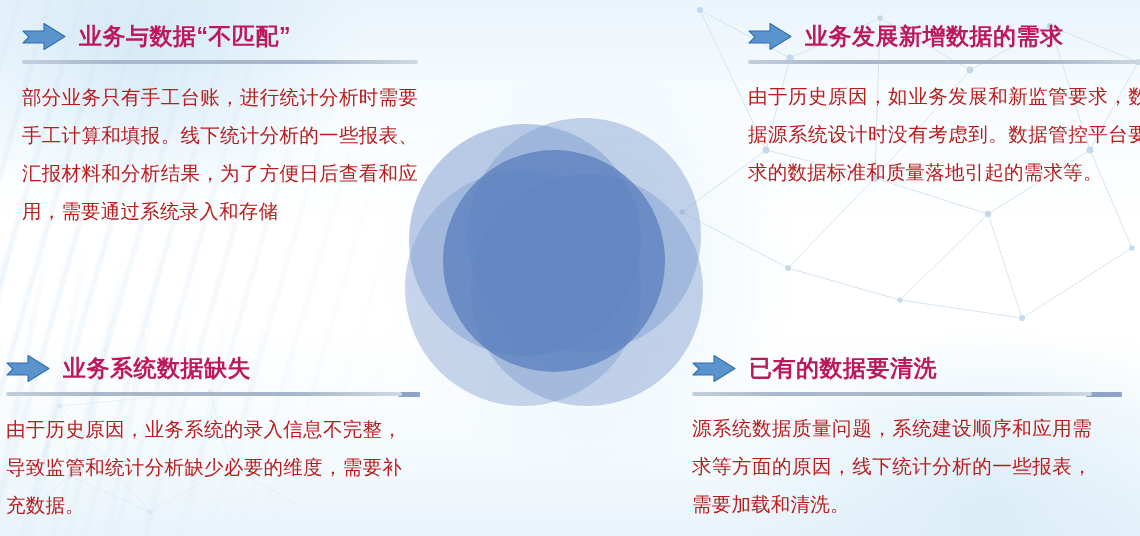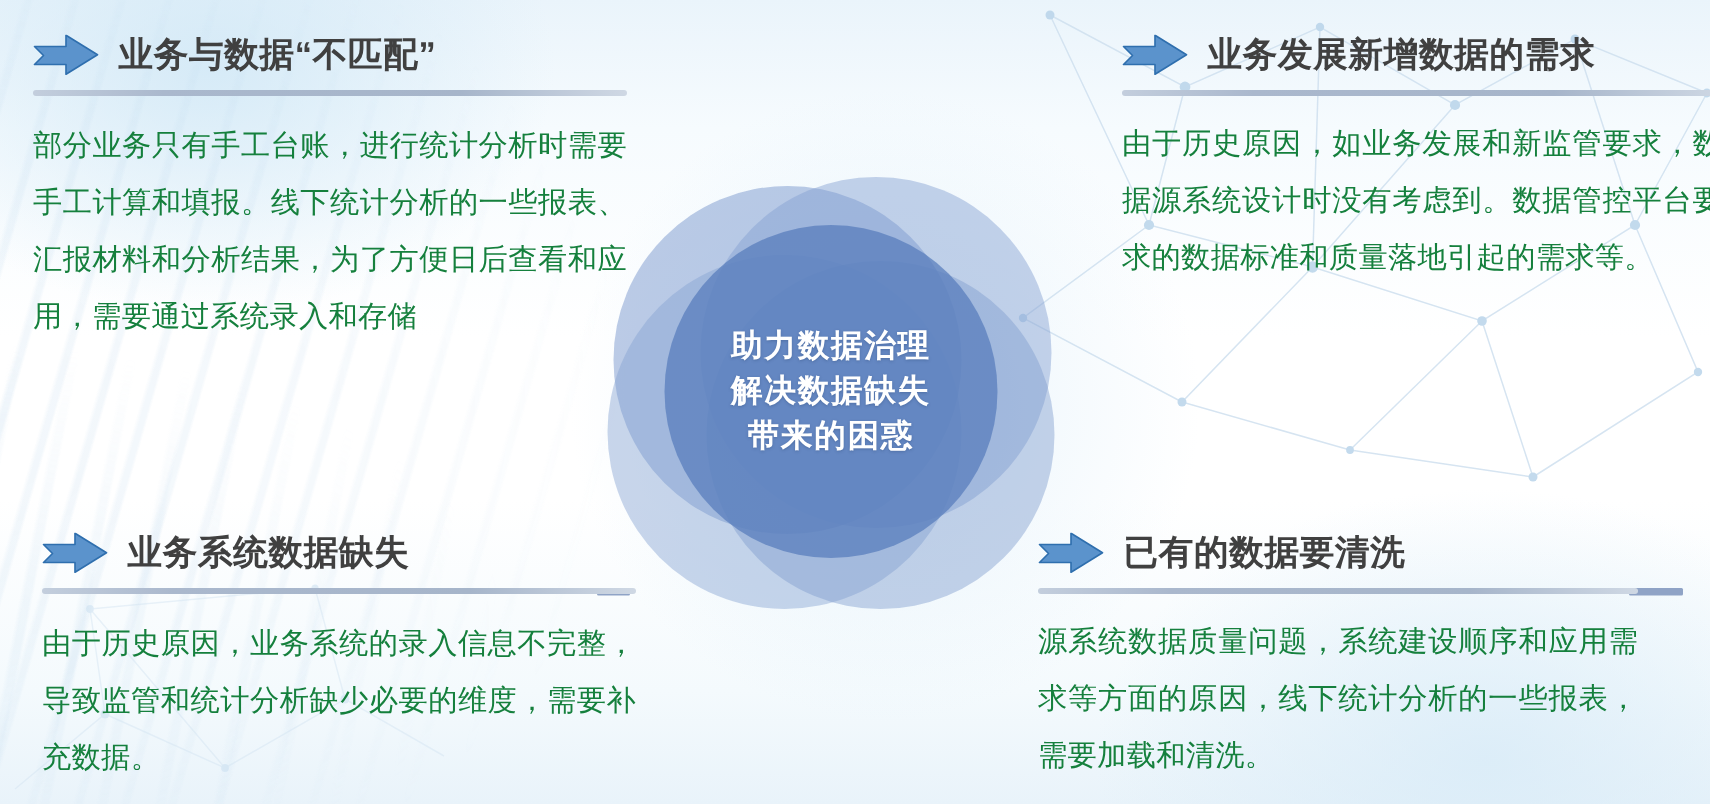--- a/index.html
+++ b/index.html
@@ -68,54 +68,54 @@
     left: 380px; top: 60px; width: 420px; height: 420px;
     background: radial-gradient(closest-side, rgba(222,239,250,0.7), rgba(222,239,250,0));
   }
   .bg-network { right: 0; top: 0; width: 470px; height: 330px; opacity: .85; }
   .bg-network-bl { left: 0; bottom: 0; width: 300px; height: 190px; opacity: .45; }
 
   
   .quad { position: absolute; }
   .quad-tl { left: 22px;  top: 16px;  width: 396px; }
   .quad-tr { left: 722px; top: 16px;  width: 400px; margin-left: 26px; }
-  .quad-bl { left: 28px;  top: 348px; width: 396px; }
+  .quad-bl { left: 6px;  top: 348px; width: 396px; }
   .quad-br { left: 692px; top: 348px; width: 400px; }
 
   .head-row {
     display: flex;
     align-items: center;
     gap: 13px;
     height: 40px;
   }
   .arrow-icon {
     flex: 0 0 auto;
     width: 44px;
     height: 27px;
     display: block;
   }
   .head-title {
     font-size: 23px;
     font-weight: bold;
-    color: #404040;
+    color: #be185d;
     letter-spacing: .5px;
     white-space: nowrap;
     line-height: 1;
   }
   .head-rule {
     height: 4px;
     margin-top: 4px;
     border-radius: 2px;
     background: linear-gradient(90deg, #c3cedd 0%, #aab8cd 22%, #a6b5ca 72%, #cfd8e4 100%);
   }
   .body-text {
     margin-top: 14px;
     font-size: 19.5px;
     line-height: 38px;
-    color: #15803d;
+    color: #b91c1c;
     text-align: justify;
     text-justify: inter-ideograph;
     letter-spacing: .2px;
   }
   .quad-tr .body-text, .quad-br .body-text { margin-top: 13px; }
 
   
   .center-wrap {
     position: absolute;
     left: 405px; top: 112px;
@@ -221,25 +221,20 @@
       <circle cx="210" cy="46" r="2.4"></circle>
     </g>
   </svg>
 
   <div class="center-wrap">
     <div class="circ circ-a"></div>
     <div class="circ circ-b"></div>
     <div class="circ circ-c"></div>
     <div class="circ circ-d"></div>
     <div class="circ circ-core"></div>
-    <div class="center-text">
-      <span>助力数据治理</span>
-      <span>解决数据缺失</span>
-      <span>带来的困惑</span>
-    </div>
   </div>
 
   <div class="tick-bar tick-left"></div>
   <div class="tick-bar tick-right"></div>
 
   <div class="quad quad-tl">
     <div class="head-row">
       <svg class="arrow-icon" viewBox="0 0 44 27">
         <path d="M1 8 L7 14 L1 20 L22 20 L22 26.5 L43 13.5 L22 0.5 L22 8 Z" fill="#5b93cc" stroke="#2f6fae" stroke-width="1.1" stroke-linejoin="round"></path>
       </svg>

